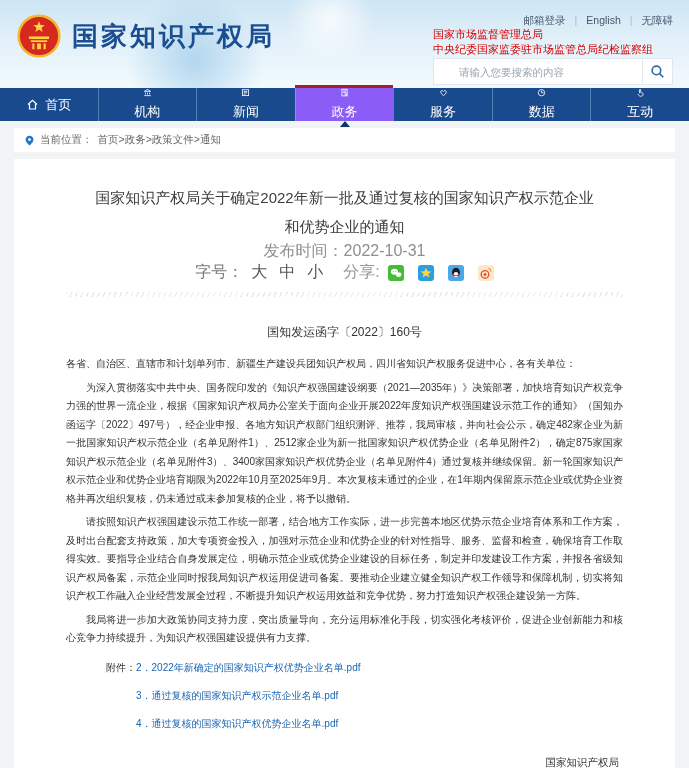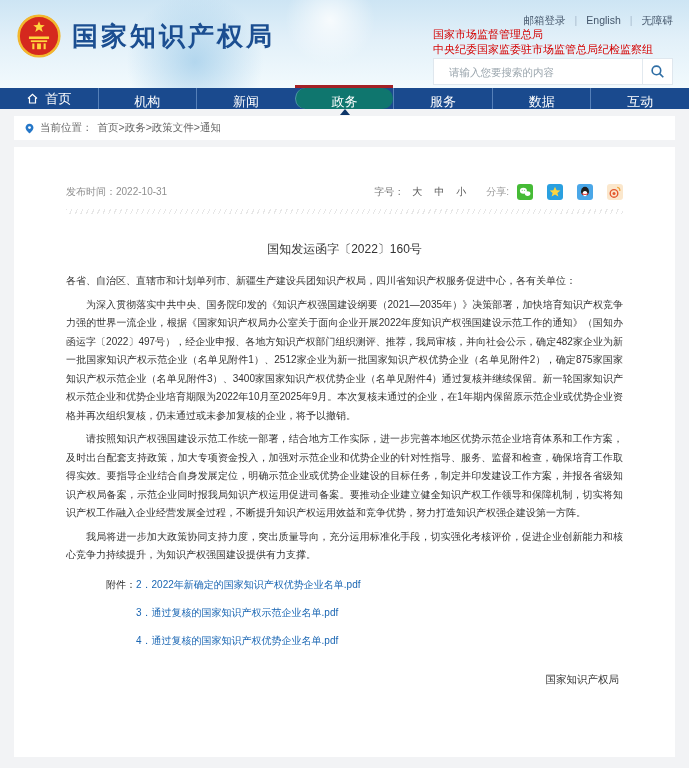--- a/index.html
+++ b/index.html
@@ -17,46 +17,46 @@
   .emblem { width:46px; height:46px; flex:0 0 auto; }
   .site-name { font-size:26px; font-weight:bold; color:#1b4e91; letter-spacing:3px; line-height:30px; }
   .site-name-en { font-size:9px; font-weight:bold; color:#2f73b5; letter-spacing:.2px; margin-top:2px; }
   .top-links { position:absolute; top:14px; right:16px; font-size:10.5px; color:#44566b; }
   .top-links a { color:#44566b; text-decoration:none; cursor:pointer; }
   .top-links .sep { color:#a9bccd; margin:0 9px; }
   .dept-links { position:absolute; left:433px; top:27px; font-size:11px; line-height:15px; }
   .dept-links a { display:block; color:#d40000; text-decoration:none; cursor:pointer; }
   .search-box { position:absolute; left:433px; top:58px; width:240px; height:27px; background:#fff;
     border:1px solid #dfe7ee; display:flex; align-items:stretch; }
-  .search-box input { flex:1; border:0; outline:none; padding:0 15px; font-size:10.5px; color:#333;
+  .search-box input { flex:1; border:0; outline:none; padding:0 25px; font-size:10.5px; color:#333;
     font-family:inherit; background:transparent; }
   .search-box input::placeholder { color:#9aa5ad; }
   .search-btn { width:30px; border:0; border-left:1px solid #e2e9ef; background:#fff; cursor:pointer;
     display:flex; align-items:center; justify-content:center; }
 
   
-  .main-nav { position:relative; display:flex; height:21px; background:#1a4a8e; z-index:5; }
+  .main-nav { position:relative; display:flex; height:33px; background:#1a4a8e; z-index:5; }
   .nav-item { flex:1; display:flex; align-items:center; justify-content:center; gap:6px;
     color:#fff; font-size:13px; cursor:pointer; position:relative; }
   .nav-item + .nav-item { border-left:1px solid rgba(160,195,235,.45);flex-direction:column; }
-  .nav-item.active { background:#0f766e;border-radius:11px; }
+  .nav-item.active { background:#8b5cf6; }
   .nav-item.active::before { content:""; position:absolute; top:-3px; left:-1px; right:0; height:3px; background:#a32126; }
   .nav-item.active::after { content:""; position:absolute; bottom:-6px; left:50%; margin-left:-5px;
     border-left:5px solid transparent; border-right:5px solid transparent; border-bottom:6px solid #0d3568; }
   .nav-item svg { display:block; }
 
   
   .breadcrumb { margin:7px 14px 0; background:#fff; height:24px; display:flex; align-items:center;
     gap:5px; padding:0 10px; font-size:10.5px; color:#666; }
 
   
   .content { margin:7px 14px 0; background:#fff; min-height:610px; padding:24px 52px 10px; }
   .title { text-align:center; font-size:15px; color:#3c3c3c; line-height:29px; font-weight:normal; }
-  .meta { margin-top:13px; display:flex; justify-content:space-between; align-items:center;
-    font-size:10px; color:#999; }
+  .meta { display:flex; justify-content:space-between; align-items:center;
+    font-size:16px; color:#999;flex-direction:column; }
   .meta .pub { color:#8f8f8f; }
   .meta .right { display:flex; align-items:center; gap:8px; }
   .meta .fs-label { color:#777; }
   .meta .fs { color:#555; cursor:pointer; margin-right:4px; }
   .meta .share-label { color:#999; margin-left:8px; }
   .share-icon { width:16px; height:16px; display:inline-block; cursor:pointer; }
   .share-icon + .share-icon { margin-left:6px; }
   .divider { margin-top:9px; height:5px;
     background:repeating-linear-gradient(115deg,#e7e7e7 0 1px,transparent 1px 5px); }
   .doc-number { margin-top:27px; text-align:center; font-size:12px; color:#333; }
@@ -163,20 +163,24 @@
 <div class="breadcrumb">
   <svg width="11" height="13" viewBox="0 0 14 14">
     <path d="M7 1 C4 1 2 3.2 2 6 C2 9.5 7 13.2 7 13.2 C7 13.2 12 9.5 12 6 C12 3.2 10 1 7 1 Z" fill="#2577c8"></path>
     <circle cx="7" cy="5.8" r="1.8" fill="#fff"></circle>
   </svg>
   <span>当前位置：</span>
     <span>首页&gt;政务&gt;政策文件&gt;通知</span>
 </div>
 
 <main class="content">
+  <h1 class="title">
+    <div>国家知识产权局关于确定2022年新一批及通过复核的国家知识产权示范企业</div>
+    <div>和优势企业的通知</div>
+  </h1>
 
   <div class="meta">
     <span class="pub">发布时间：2022-10-31</span>
     <span class="right">
       <span class="fs-label">字号：</span>
       <span class="fs">大</span>
       <span class="fs">中</span>
       <span class="fs">小</span>
       <span class="share-label">分享:</span>
       <span class="share-icon">

